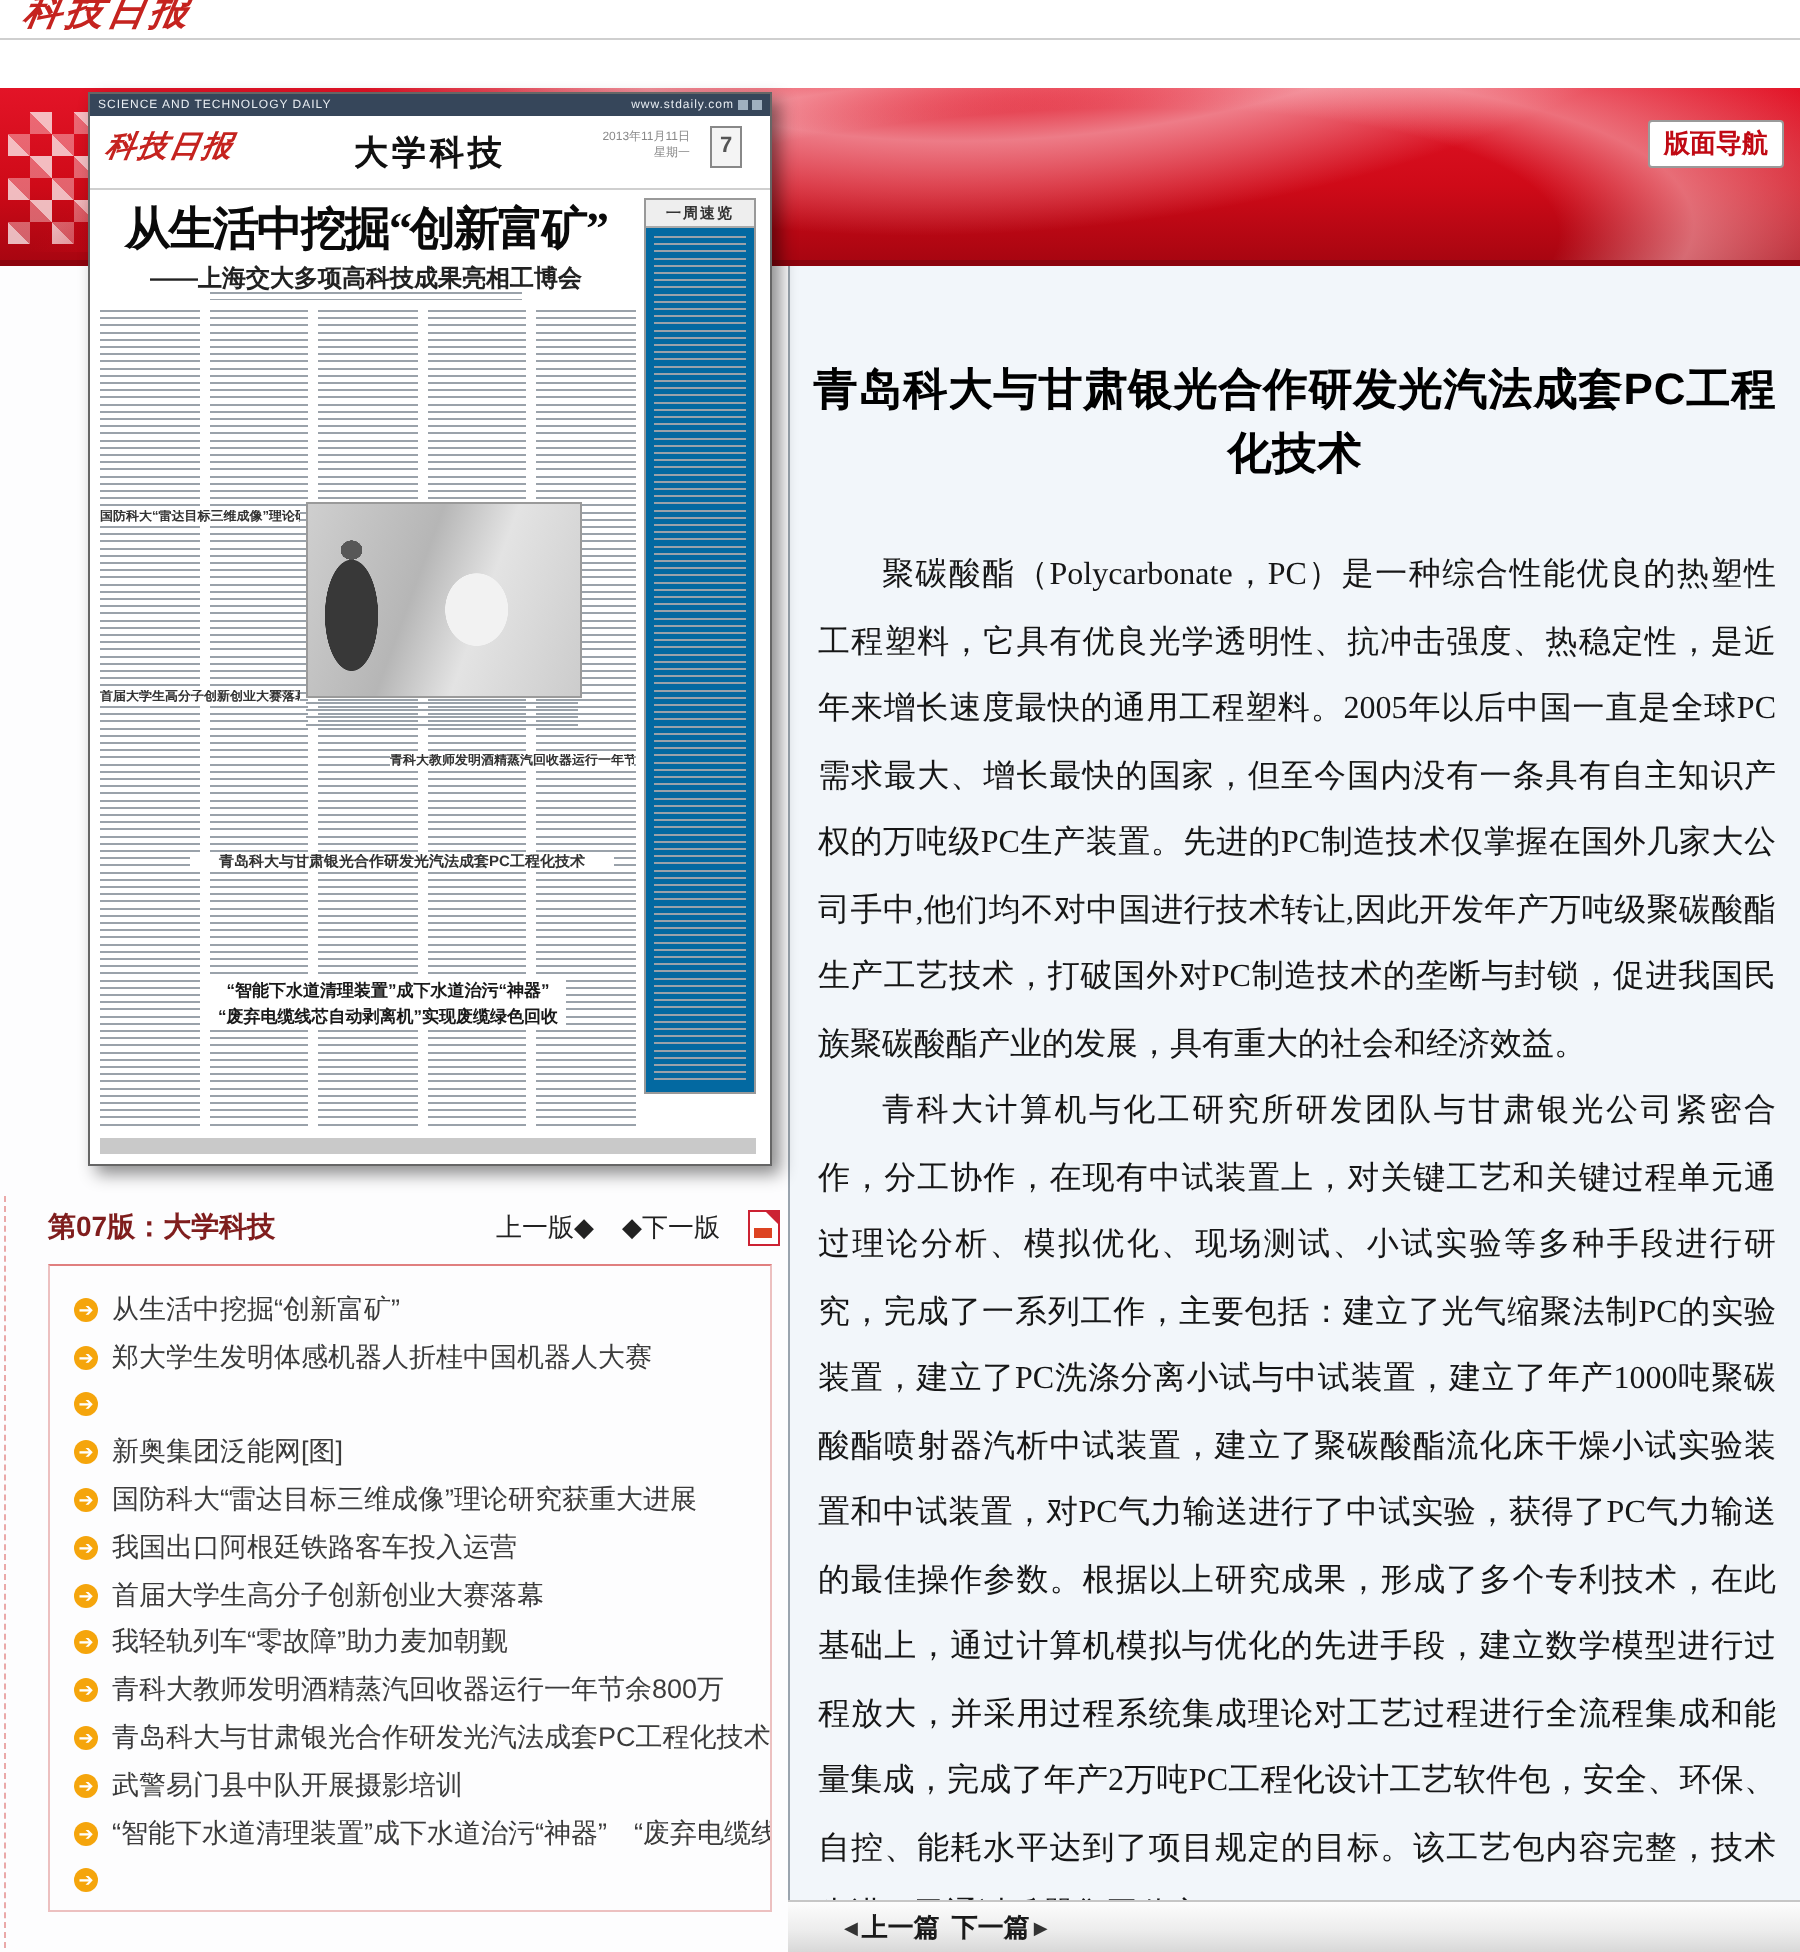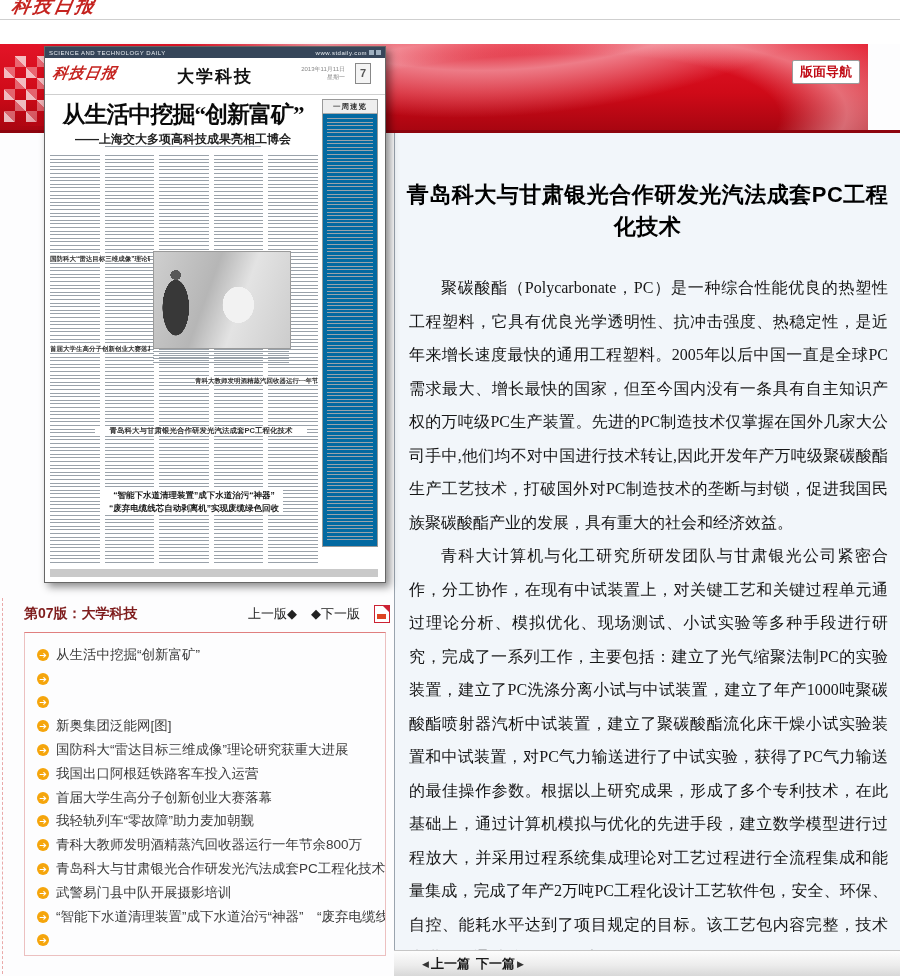--- a/index.html
+++ b/index.html
@@ -7,22 +7,22 @@
     width:900px;height:976px;position:relative;overflow:hidden;
     background:#fdfdfe;font-family:"Liberation Sans","DejaVu Sans",sans-serif;
     -webkit-font-smoothing:antialiased;
   }
   
   .top-strip{position:absolute;left:0;top:0;width:900px;height:19px;background:#fff;border-bottom:1px solid #cfcfcf;overflow:hidden;}
   .site-logo{position:absolute;left:12px;top:-7px;color:#c5231f;font-family:"Liberation Serif","DejaVu Serif",serif;
     font-weight:bold;font-style:italic;font-size:19px;letter-spacing:2px;transform:skewX(-10deg);}
   .top-gap{position:absolute;left:0;top:20px;width:900px;height:24px;background:#fff;}
   
-  .banner{position:absolute;left:0;top:44px;width:832px;height:89px;overflow:hidden;
-    background:linear-gradient(#e31427 0%,#cf0a18 55%,#a50510 100%);padding-left:36px;}
+  .banner{position:absolute;left:0;top:44px;width:900px;height:89px;overflow:hidden;
+    background:linear-gradient(#e31427 0%,#cf0a18 55%,#a50510 100%);}
   .swoosh1{position:absolute;left:150px;top:-260px;width:760px;height:330px;border-radius:50%;
     background:radial-gradient(closest-side,rgba(255,200,205,.0) 55%,rgba(244,160,170,.75) 72%,rgba(244,160,170,0) 100%);
     transform:rotate(-6deg);}
   .swoosh2{position:absolute;left:60px;top:-40px;width:900px;height:260px;border-radius:50%;
     background:radial-gradient(closest-side,rgba(255,255,255,0) 60%,rgba(250,190,196,.55) 75%,rgba(250,190,196,0) 100%);
     transform:rotate(-4deg);}
   .mosaic{position:absolute;left:4px;top:12px;width:140px;height:66px;opacity:.85;
     background-image:
       linear-gradient(45deg,rgba(255,255,255,.85) 25%,transparent 25%,transparent 75%,rgba(255,255,255,.85) 75%),
       linear-gradient(45deg,rgba(255,220,224,.5) 25%,transparent 25%,transparent 75%,rgba(255,220,224,.5) 75%);
@@ -233,20 +233,21 @@
   </span>
 </div>
 
 <div class="article-list">
   <div class="list-item">
       <span class="li-icon">➔</span>
       <span class="li-text">从生活中挖掘“创新富矿”</span>
     </div>
     <div class="list-item">
       <span class="li-icon">➔</span>
+      <span class="li-text">郑大学生发明体感机器人折桂中国机器人大赛</span>
     </div>
     <div class="list-item">
       <span class="li-icon">➔</span>
     </div>
     <div class="list-item">
       <span class="li-icon">➔</span>
       <span class="li-text">新奥集团泛能网[图]</span>
     </div>
     <div class="list-item">
       <span class="li-icon">➔</span>

